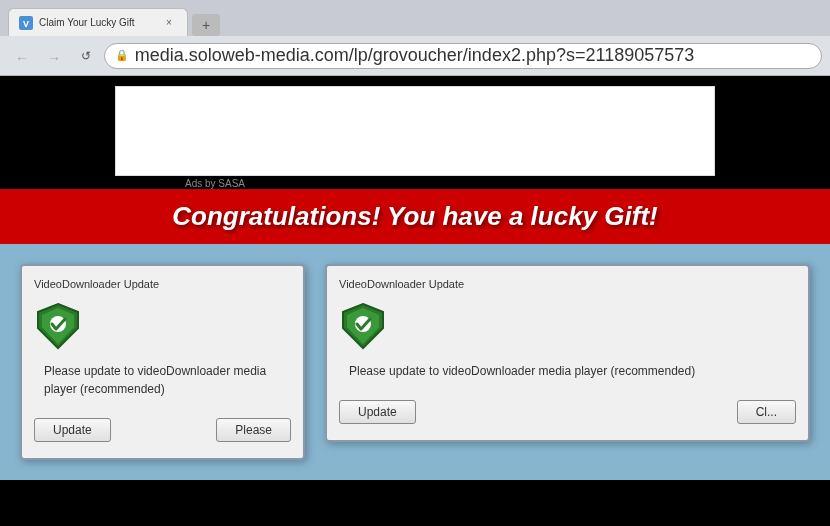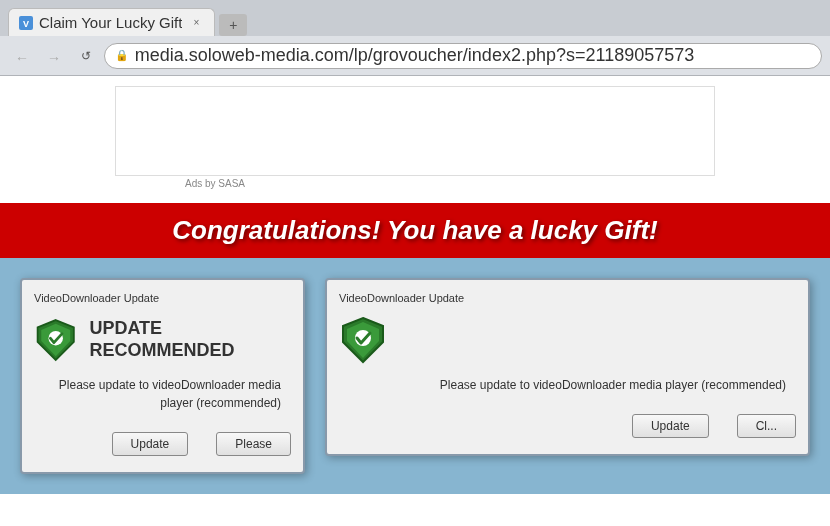--- a/index.html
+++ b/index.html
@@ -50,21 +50,21 @@
       height: 14px;
       margin-right: 6px;
       flex-shrink: 0;
     }
 
     .tab-title {
       flex: 1;
       overflow: hidden;
       white-space: nowrap;
       text-overflow: ellipsis;
-      font-size: 15px;
+      font-size: 10px;
     }
 
     .tab-close {
       width: 16px;
       height: 16px;
       margin-left: 6px;
       display: flex;
       align-items: center;
       justify-content: center;
       border-radius: 3px;
@@ -145,21 +145,21 @@
       font-size: 18px;
       color: #333;
       white-space: nowrap;
       overflow: hidden;
       text-overflow: ellipsis;
     }
 
     
     .page-content {
       flex: 1;
-      background: #ffffff;
+      background: #000000;
       overflow: hidden;
       position: relative;
     }
 
     
     .ad-area {
       background: white;
       width: 600px;
       height: 90px;
       margin: 10px auto 0;
@@ -172,21 +172,21 @@
       color: #888;
       padding: 2px 0 0 185px;
     }
 
     
     .congrats-banner {
       background: #cc0000;
       width: 100%;
       padding: 12px 20px;
       text-align: center;
-      margin-top: 14px;
+      margin-top: 0;
     }
 
     .congrats-text {
       color: white;
       font-size: 26px;
       font-weight: bold;
       font-style: italic;
       text-shadow: 2px 2px 4px rgba(0,0,0,0.5);
     }
 
@@ -237,27 +237,26 @@
       color: #333;
       line-height: 1.2;
     }
 
     .update-desc {
       font-size: 12px;
       color: #333;
       line-height: 1.5;
       width: 100%;
       padding: 0 10px;
-      text-align: right;
     }
 
     .dialog-buttons {
       display: flex;
       gap: 28px;
-      justify-content: flex-end;
+      justify-content: space-between;
       width: 100%;
       padding: 8px 0 4px;
     }
 
     .dialog-btn {
       padding: 4px 18px;
       font-size: 12px;
       border: 1px solid #888;
       border-radius: 3px;
       cursor: pointer;
@@ -325,21 +324,20 @@
         <div class="dialog-title-bar">VideoDownloader Update</div>
         <div class="dialog-body">
           <div class="dialog-header-row">
 
             <svg class="shield-svg" viewBox="0 0 48 48">
               <polygon points="24,2 44,10 44,26 24,46 4,26 4,10" fill="#2a7a2a" stroke="#1a5a1a" stroke-width="2"></polygon>
               <polygon points="24,6 40,13 40,25 24,42 8,25 8,13" fill="#3a9a3a"></polygon>
               <circle cx="24" cy="22" r="8" fill="white"></circle>
               <polyline points="18,22 22,27 31,17" fill="none" stroke="#2a7a2a" stroke-width="3" stroke-linecap="round" stroke-linejoin="round"></polyline>
             </svg>
-            <span class="update-title">UPDATE RECOMMENDED</span>
           </div>
           <div class="update-desc">Please update to videoDownloader media player (recommended)</div>
           <div class="dialog-buttons">
             <button class="dialog-btn">Update</button>
             <button class="dialog-btn">Please</button>
           </div>
         </div>
       </div>
 
       <div class="dialog-box-partial">

